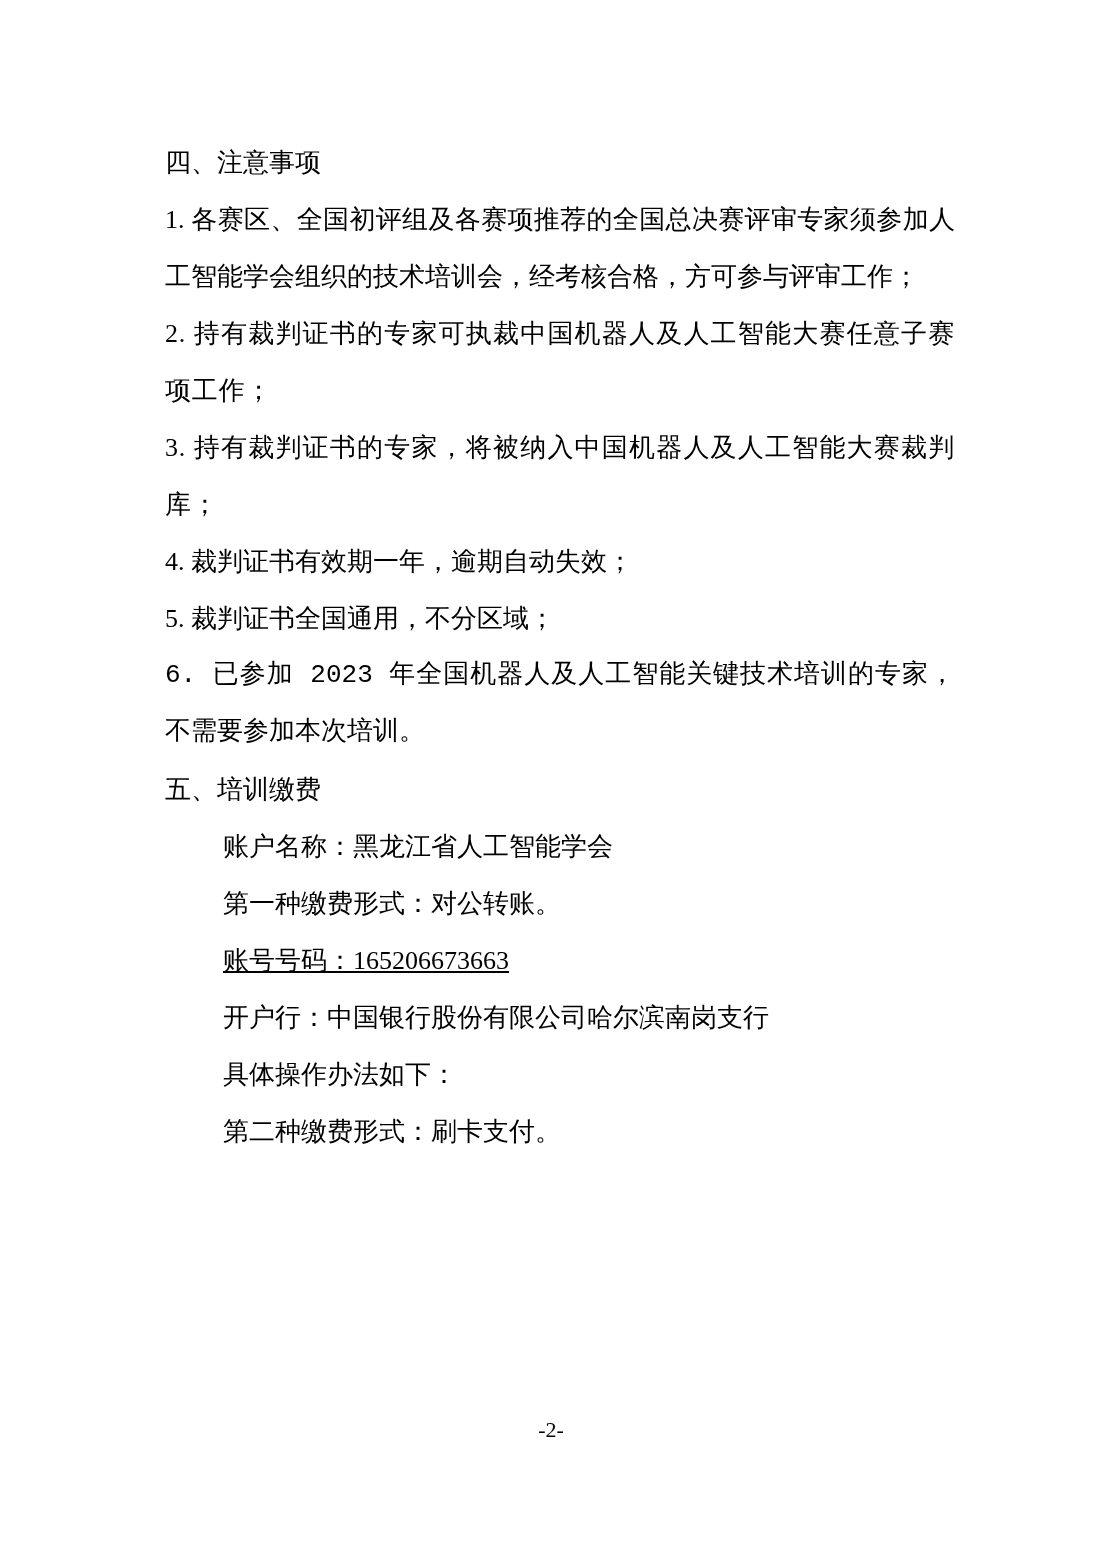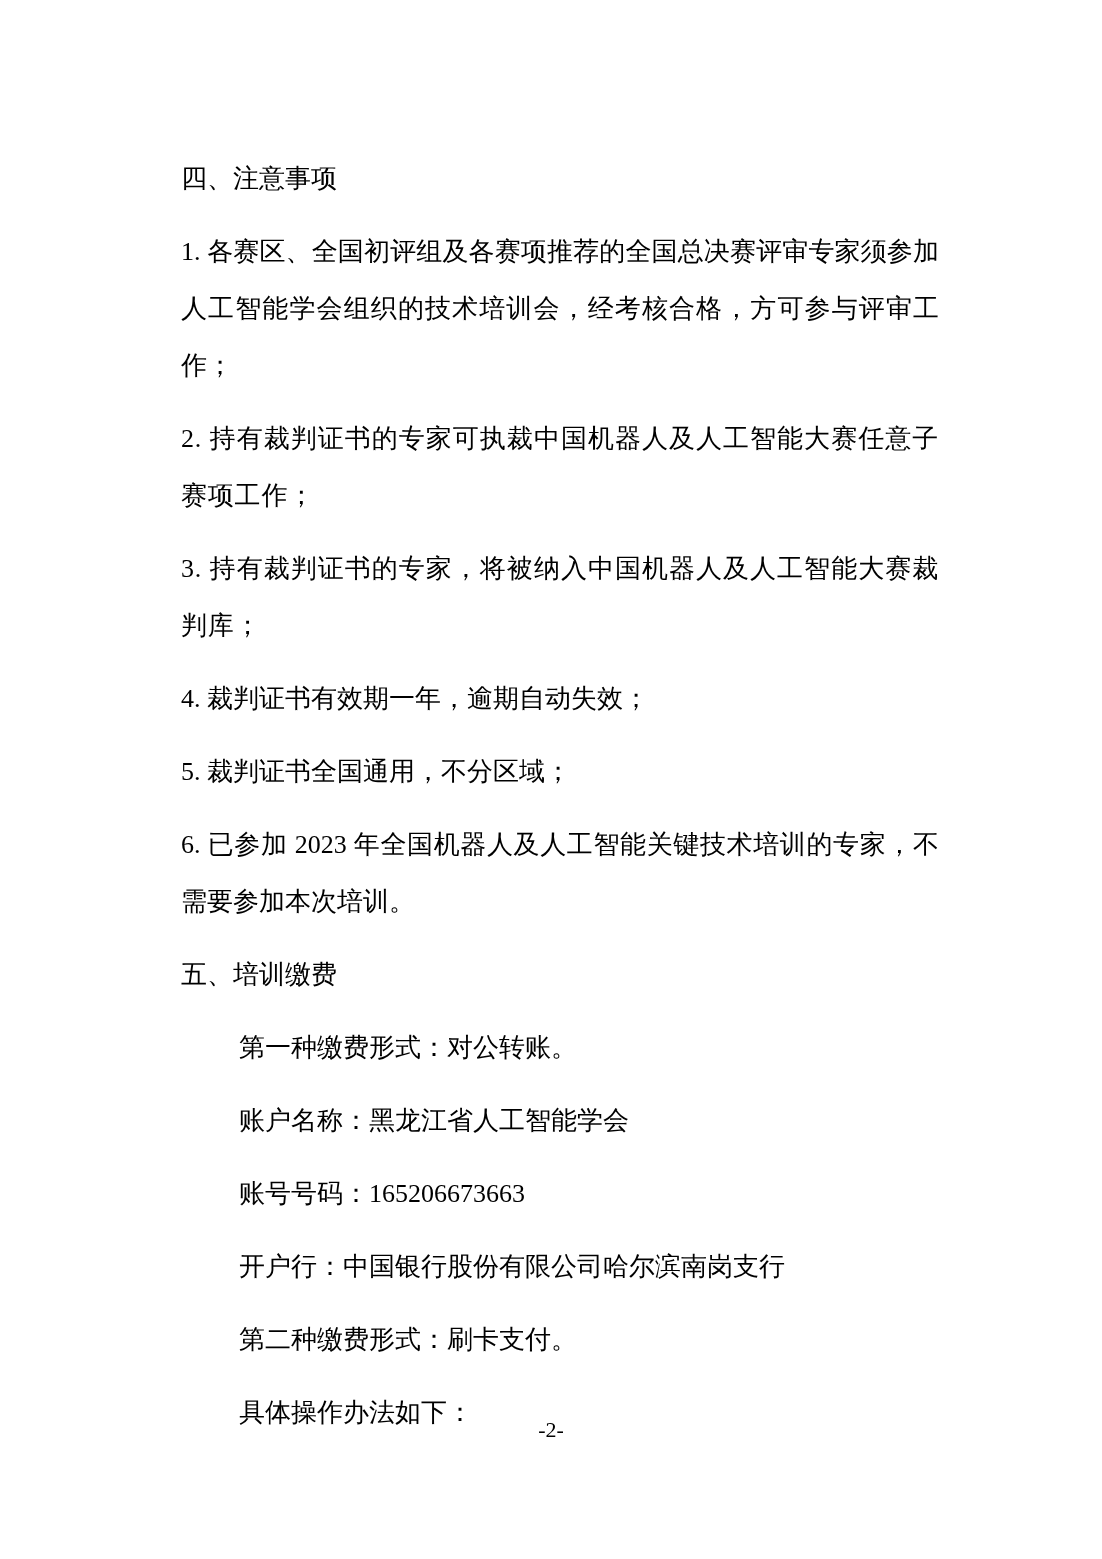--- a/index.html
+++ b/index.html
@@ -16,45 +16,45 @@
     font-family: "Liberation Serif", "DejaVu Serif", serif;
     overflow: hidden;
   }
   .content {
     position: absolute;
     left: 165px;
     top: 134px;
     width: 790px;
   }
   .content p, .content h1 {
-    margin: 16px;
+    margin: 0;
     font-size: 26px;
     font-weight: normal;
     line-height: 57px;
     text-align: justify;
     text-justify: inter-character;
     word-break: normal;
   }
   .heading {
     font-weight: bold;
     text-align: left;
   }
   .bold { font-weight: bold; }
   .indent { text-indent: 58px; }
   .payline { text-indent: 58px; text-align: left; }
   .ls08 { letter-spacing: 0.8px; }
   .mb1 { margin-bottom: 1px; }
   .mb2 { margin-bottom: 2px; }
   .mb3 { margin-bottom: 3px; }
   .mb6 { margin-bottom: 6px; }
   .mb8 { margin-bottom: 8px; }
-  .mb9 { margin-bottom: 9px; }
+  .mb9 { margin-bottom: 9px; font-family: Liberation Mono, monospace; }
   .mb10 { margin-bottom: 10px; }
   .mb11 { margin-bottom: 11px; }
-  .mb15 { margin-bottom: 15px; }
+  .mb15 { margin-bottom: 15px; text-decoration: underline; }
   .footer {
     position: absolute;
     top: 1415px;
     left: 0;
     width: 100%;
     text-align: center;
     font-size: 22px;
     line-height: 30px;
     font-family: "Liberation Serif", "DejaVu Serif", serif;
   }
@@ -75,29 +75,29 @@
 
     <p>4. 裁判证书有效期一年，逾期自动失效；</p>
 
     <p>5. 裁判证书全国通用，不分区域；</p>
 
     <p class="mb9">6. 已参加 2023 年全国机器人及人工智能关键技术培训的专家，不需要参加本次培训。</p>
 
     <h1 class="heading mb3">五、培训缴费</h1>
 
 
+    <p class="payline mb11">账户名称：黑龙江省人工智能学会</p>
+
     <p class="payline bold">第一种缴费形式：对公转账。</p>
-
-    <p class="payline mb11">账户名称：黑龙江省人工智能学会</p>
 
     <p class="payline mb15">账号号码：165206673663</p>
 
     <p class="payline mb10">开户行：中国银行股份有限公司哈尔滨南岗支行</p>
 
 
+    <p class="payline">具体操作办法如下：</p>
+
     <p class="payline bold mb8">第二种缴费形式：刷卡支付。</p>
-
-    <p class="payline">具体操作办法如下：</p>
 
   </div>
 
   <div class="footer">-2-</div>
 </div>
 
 </body></html>

